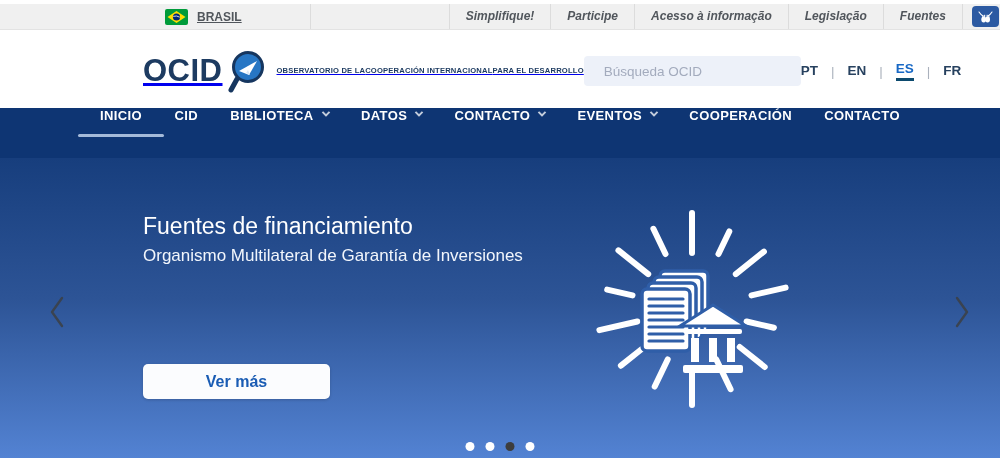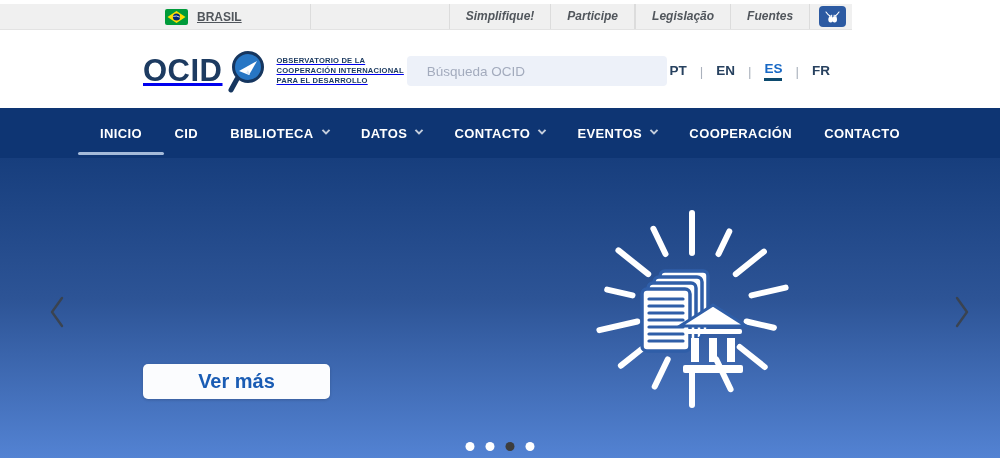--- a/index.html
+++ b/index.html
@@ -14,40 +14,40 @@
   .tb-brand { display:flex; align-items:center; gap:9px; font-size:12px; font-weight:700; color:#51565c; padding-right:68px; }
   .tb-sep { width:1px; align-self:stretch; background:#dcdcdc; }
   .tb-gap { width:138px; }
   .tb-link { font-size:12px; font-weight:600; color:#51565c; text-decoration:none; padding:0 16px; line-height:25px; white-space:nowrap;font-style:italic; }
   .vlibras-btn { margin:0 6px 0 9px; width:27px; height:21px; border:none; border-radius:4px; background:#2c5aa2; display:flex; align-items:center; justify-content:center; cursor:pointer; }
 
   
   .header { height:74px; background:#fff; display:flex; align-items:center; padding:0 170px 0 143px; justify-content:space-between; }
   .logo { display:flex; align-items:center; gap:4px; }
   .logo-acronym { font-size:31px; font-weight:800; letter-spacing:0.5px; color:#1d3b61; }
-  .logo-tagline { display:flex; flex-direction:column; margin-left:4px; }
+  .logo-tagline { display:flex; flex-direction:row; margin-left:4px; }
   .logo-tagline span { font-size:7.6px; font-weight:700; letter-spacing:0.2px; color:#1d3b61; line-height:9.8px; white-space:nowrap; }
   .search-input { width:260px; height:30px; background:#edf1f9; border:none; border-radius:4px; padding:0 20px; font-size:13.5px; font-family:"Liberation Sans", sans-serif; color:#333; outline:none; }
   .search-input::placeholder { color:#a3abbd; }
   .langs { display:flex; align-items:center; gap:13px; font-size:13.5px; font-weight:600; }
   .lang { color:#27415f; text-decoration:none; padding-bottom:2px; }
   .lang.active { color:#1768c5; border-bottom:3px solid #0c4a6e; }
   .lang-sep { color:#aab1bc; font-weight:400; }
 
   
-  .nav { height:50px; background:#0e3573; display:flex; align-items:center; justify-content:space-between; padding:0 100px; }
+  .nav { height:50px; background:#0e3573; display:flex; align-items:flex-start; justify-content:space-between; padding:0 100px; }
   .nav-item { position:relative; color:#fff; font-size:13px; font-weight:700; letter-spacing:0.4px; text-decoration:none; display:flex; align-items:center; white-space:nowrap; }
   .nav-item .caret { display:inline-block; width:6px; height:6px; border-right:2px solid rgba(255,255,255,0.75); border-bottom:2px solid rgba(255,255,255,0.75); transform:rotate(45deg) translate(-1px,-1px); margin-left:9px; margin-top:-3px; }
   .nav-item.active::after { content:""; position:absolute; left:-22px; right:-22px; bottom:-14px; height:3px; background:#a4bad9; border-radius:2px; }
 
   
   .hero { position:relative; height:308px; background:linear-gradient(180deg,#173e7d 0%,#2d5496 46%,#5585d6 100%); overflow:hidden; }
   .hero-title { position:absolute; left:143px; top:55px; color:#fff; font-size:23px; font-weight:500; }
   .hero-subtitle { position:absolute; left:143px; top:88px; color:#f2f6fc; font-size:17px; font-weight:400; }
-  .hero-cta { position:absolute; left:143px; top:206px; width:187px; height:35px; background:#fbfcfe; color:#1a5cb4; border:none; border-radius:5px; font-size:20px; font-weight:700; font-family:"Liberation Sans", sans-serif; cursor:pointer; box-shadow:0 1px 3px rgba(0,0,0,0.18); }
+  .hero-cta { position:absolute; left:143px; top:206px; width:187px; height:35px; background:#fbfcfe; color:#1a5cb4; border:none; border-radius:5px; font-size:16px; font-weight:700; font-family:"Liberation Sans", sans-serif; cursor:pointer; box-shadow:0 1px 3px rgba(0,0,0,0.18); }
   .hero-illustration { position:absolute; left:580px; top:35px; width:220px; height:230px; }
   .carousel-dots { position:absolute; left:50%; transform:translateX(-50%); bottom:15px; display:flex; gap:11px; }
   .dot { width:9px; height:9px; border-radius:50%; background:#ffffff; cursor:pointer; }
   .dot.active { background:#3d3d3d; }
   .hero-arrow { position:absolute; top:135px; width:24px; height:40px; background:transparent; border:none; cursor:pointer; padding:0; }
   .hero-arrow.prev { left:45px; }
   .hero-arrow.next { left:950px; }
 </style>
 </head>
 <body>
@@ -65,20 +65,21 @@
         </svg>
         <span>BRASIL</span>
       </a>
       <div class="tb-sep"></div>
       <div class="tb-gap"></div>
       <div class="tb-sep"></div>
       <a class="tb-link" href="#">Simplifique!</a>
       <div class="tb-sep"></div>
       <a class="tb-link" href="#">Participe</a>
       <div class="tb-sep"></div>
+      <a class="tb-link" href="#">Acesso à informação</a>
       <div class="tb-sep"></div>
       <a class="tb-link" href="#">Legislação</a>
       <div class="tb-sep"></div>
       <a class="tb-link" href="#">Fuentes</a>
       <div class="tb-sep"></div>
       <button class="vlibras-btn">
         <svg width="17" height="14" viewBox="0 0 17 14">
           <g fill="none" stroke="#ffffff" stroke-width="1.1" stroke-linecap="round">
             <path d="M2 2 Q4 5 6 6"></path>
             <path d="M15 2 Q13 5 11 6"></path>
@@ -149,20 +150,22 @@
       </a>
     <a class="nav-item" href="#">
         <span>COOPERACIÓN</span>
       </a>
     <a class="nav-item" href="#">
         <span>CONTACTO</span>
       </a>
   </nav>
 
   <section class="hero">
+    <h1 class="hero-title">Fuentes de financiamiento</h1>
+    <p class="hero-subtitle">Organismo Multilateral de Garantía de Inversiones</p>
     <button class="hero-cta">Ver más</button>
 
     <svg class="hero-illustration" viewBox="0 0 220 230">
       <g stroke="#ffffff" stroke-width="6" stroke-linecap="round">
           <line x1="112.0" y1="60.0" x2="112.0" y2="20.0"></line>
           <line x1="138.5" y1="61.0" x2="149.3" y2="38.5"></line>
           <line x1="155.8" y1="81.1" x2="183.9" y2="58.6"></line>
           <line x1="171.5" y1="102.4" x2="205.6" y2="94.6"></line>
           <line x1="166.6" y1="128.5" x2="193.9" y2="134.7"></line>
           <line x1="159.7" y1="154.0" x2="184.7" y2="174.0"></line>

